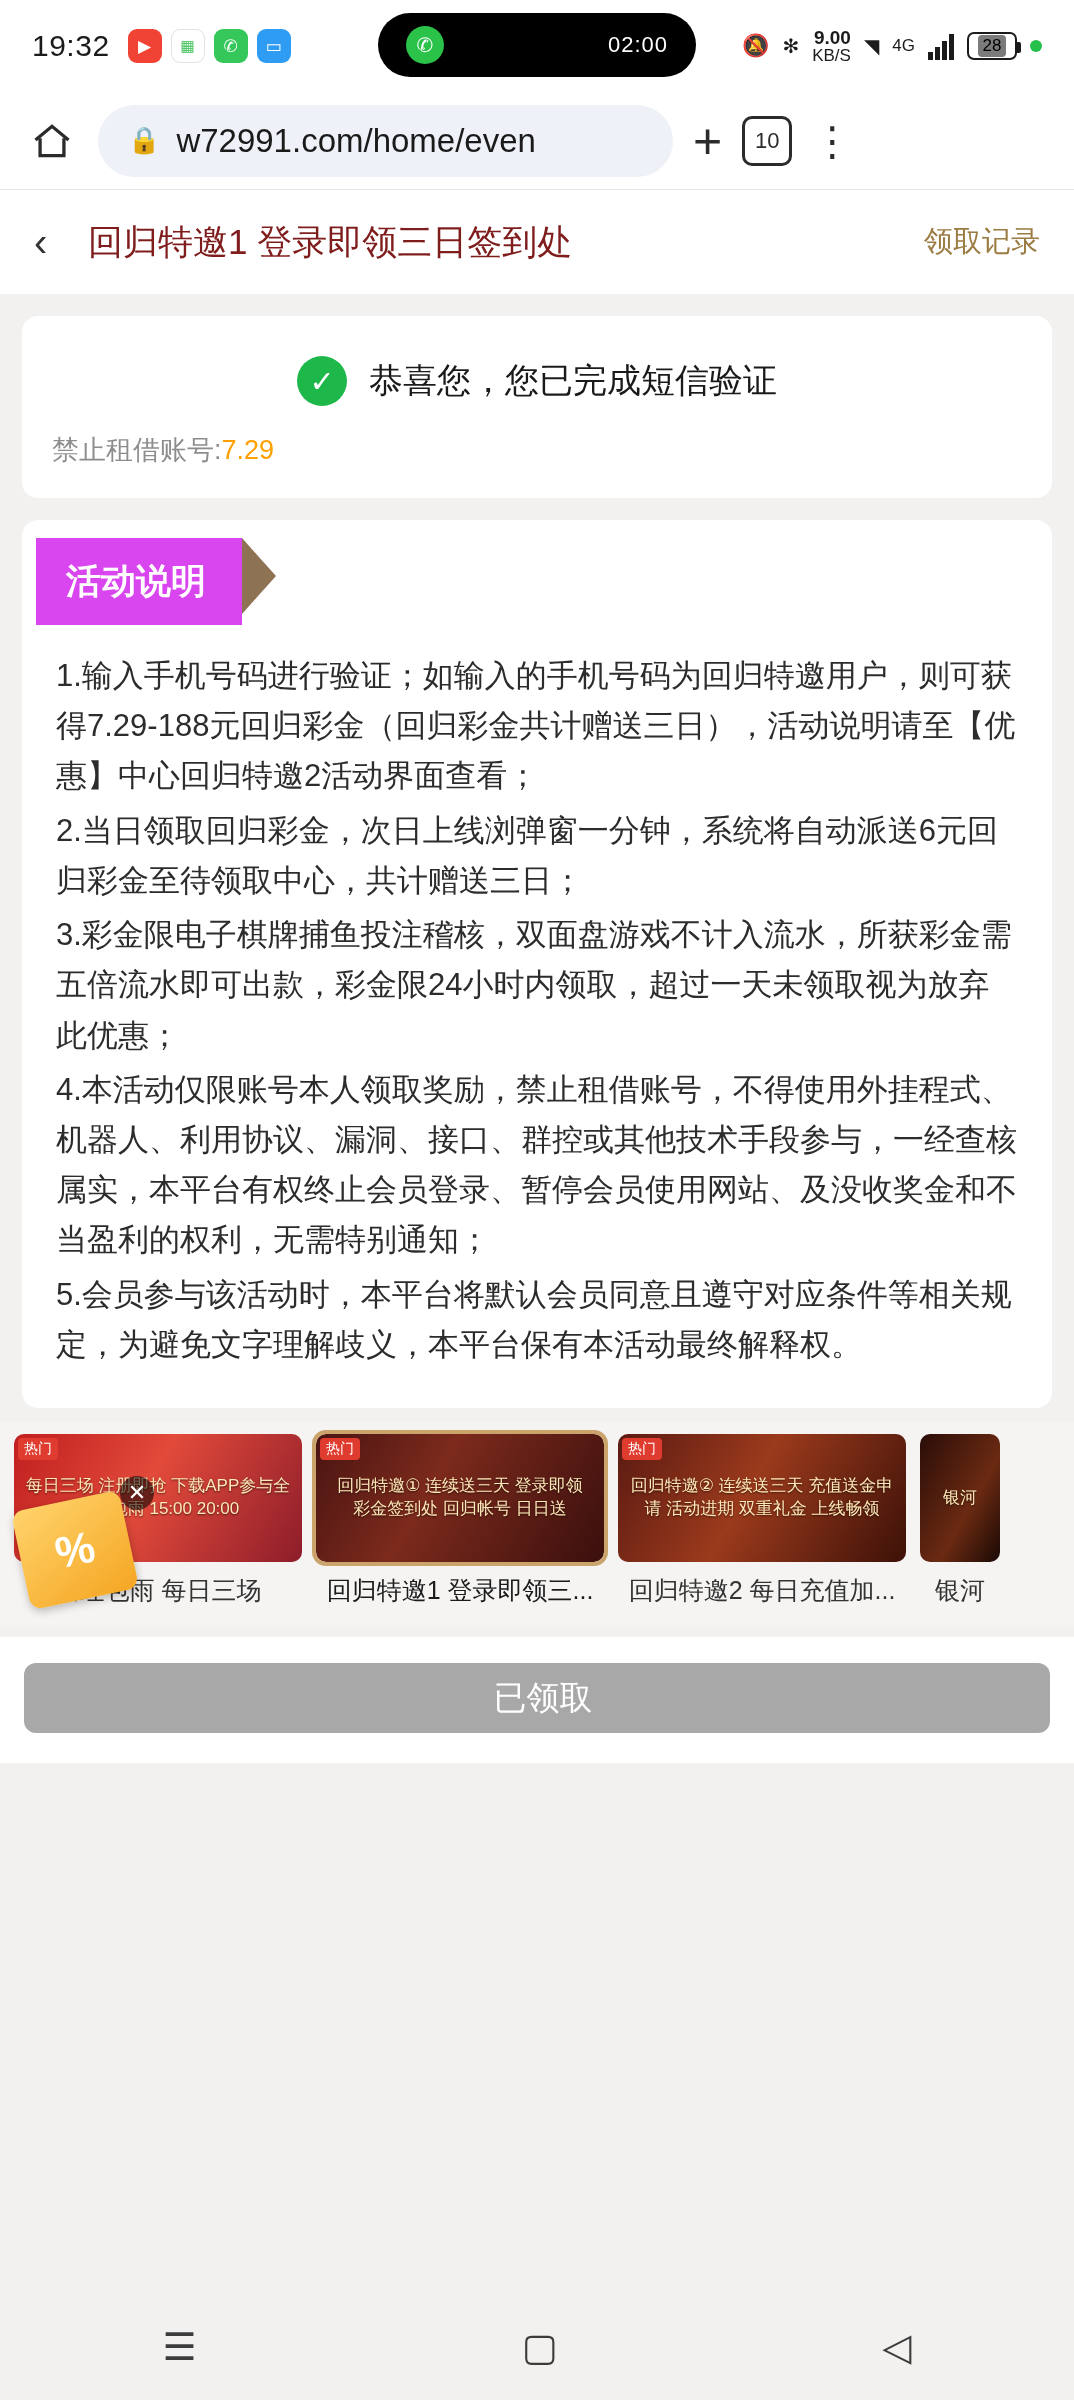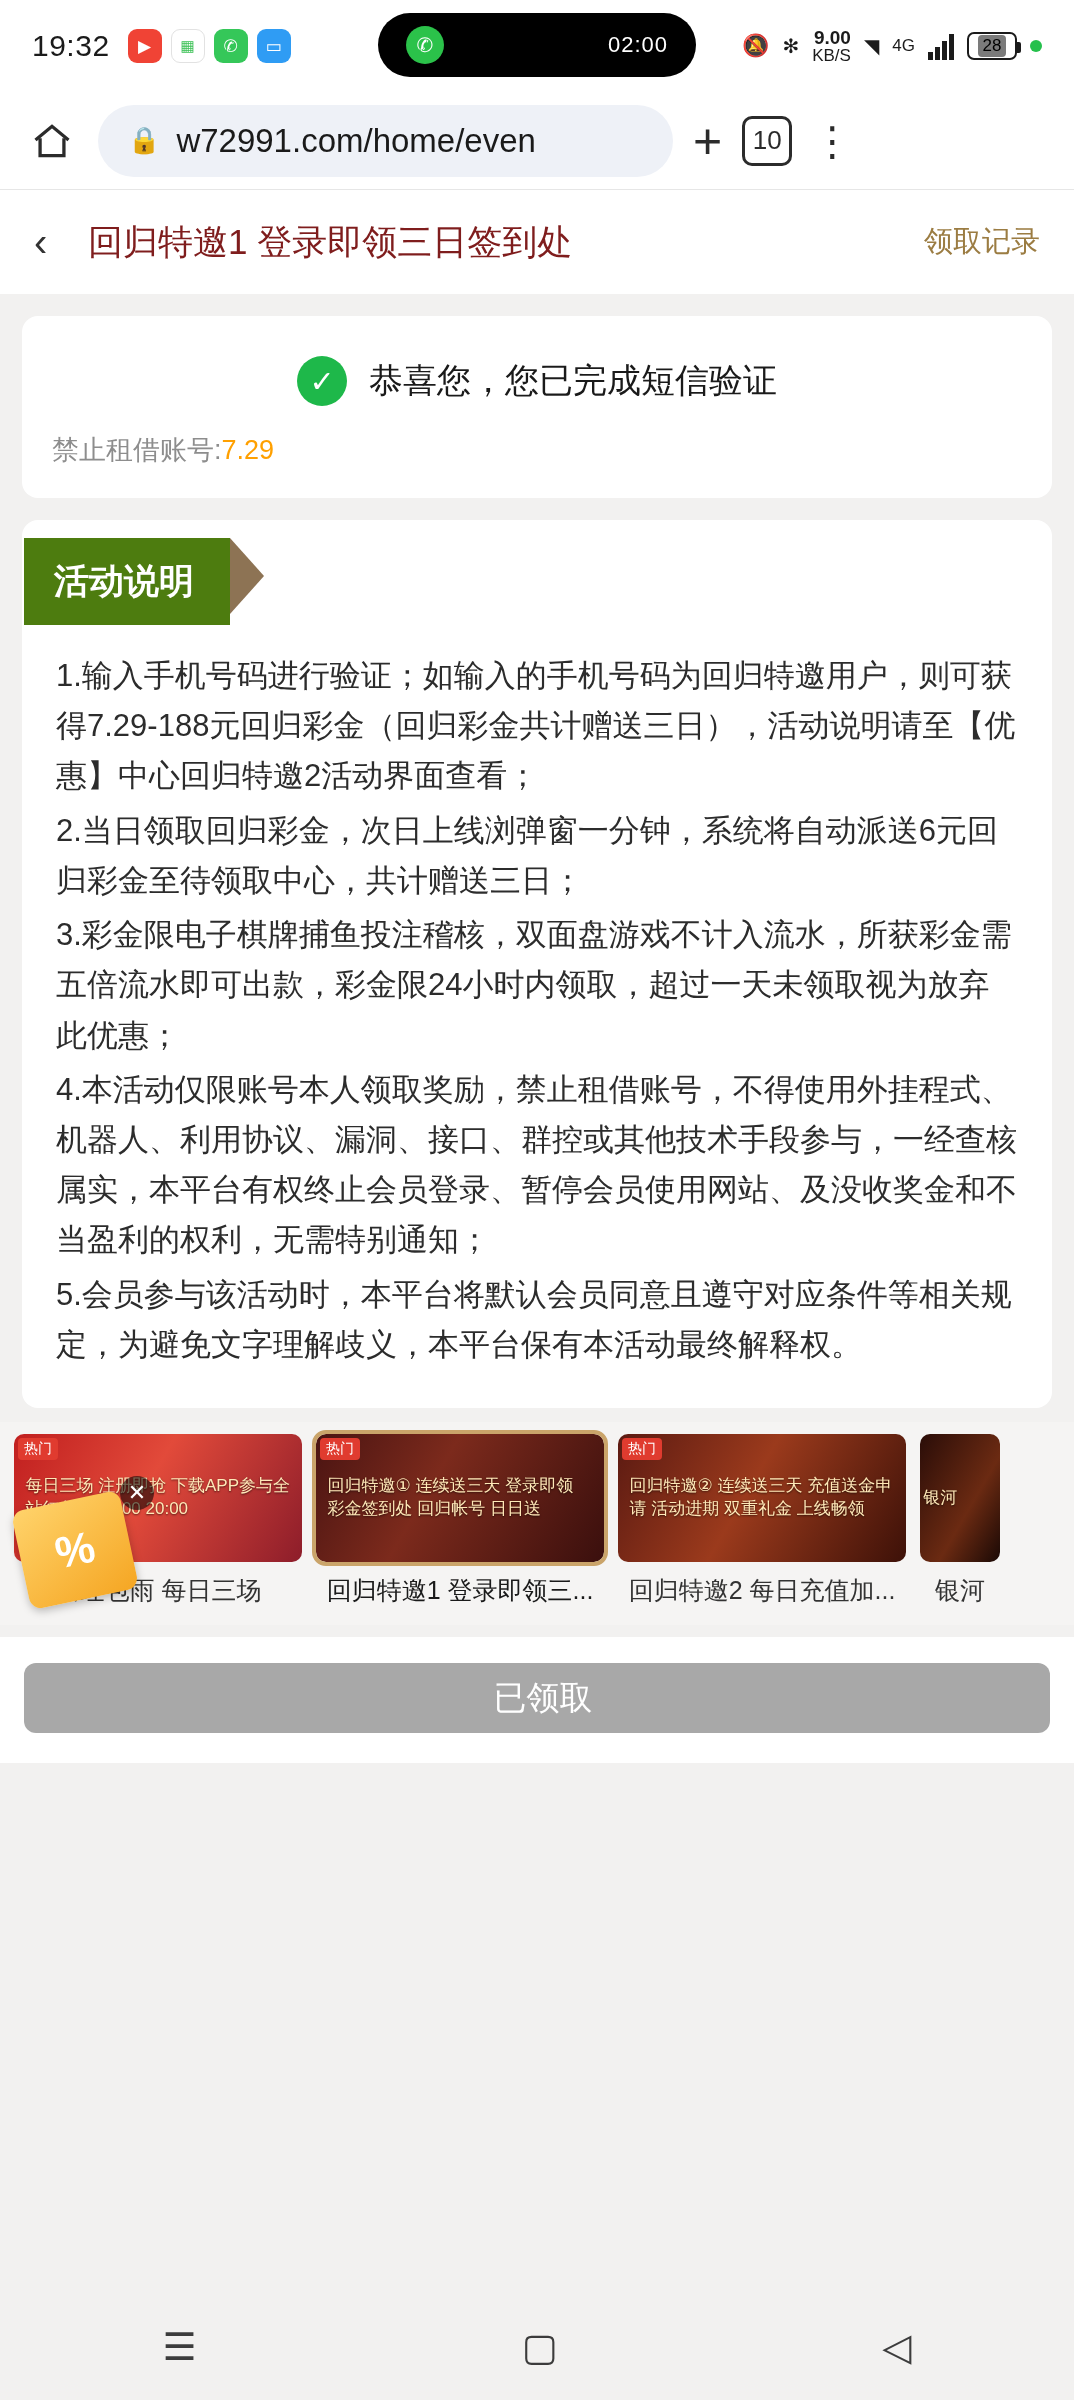--- a/index.html
+++ b/index.html
@@ -121,21 +121,21 @@
   .urlbox .url {
     font-size: 33px; color: #1a1a1a;
     white-space: nowrap; overflow: hidden;
   }
   .plus-ic { font-size: 50px; color: #2b2b2b; line-height: 1; font-weight: 300;}
   .tabs-ic {
     width: 50px; height: 50px;
     border: 3px solid #2b2b2b;
     border-radius: 10px;
     display: flex; align-items: center; justify-content: center;
-    font-size: 26px; color: #2b2b2b;
+    font-size: 22px; color: #2b2b2b;
   }
   .dots-ic { font-size: 40px; color: #2b2b2b; letter-spacing: 0; line-height: 0.6; }
 
   
   .pagehead {
     height: 104px;
     background: #fff;
     display: flex;
     align-items: center;
     padding: 0 34px;
@@ -180,26 +180,26 @@
     margin-top: 26px;
     font-size: 27px;
     color: #8d8d8d;
   }
   .bonus-row .amt { color: #ffa000; }
 
   .info-card { padding: 0 0 34px; position: relative; margin-top: 22px; }
   .ribbon {
     position: relative;
     display: inline-block;
-    background: #4d7c0f;
+    background: #d946ef;
     color: #fff;
     font-size: 35px;
     font-weight: 700;
     padding: 20px 36px 20px 30px;
-    margin-left: 2px;
+    margin-left: 14px;
     margin-top: 18px;
   }
   .ribbon::after {
     content: "";
     position: absolute;
     right: -34px; top: 0;
     border-top: 38px solid transparent;
     border-bottom: 38px solid transparent;
     border-left: 34px solid #8d7354;
   }
@@ -226,20 +226,21 @@
   .thumb {
     height: 128px;
     border-radius: 10px;
     position: relative;
     overflow: hidden;
     display: flex;
     align-items: center;
     justify-content: center;
     color: #ffe9b8;
     font-size: 16px;
+    text-align: center;
   }
   .thumb.sel { outline: 4px solid #caa46a; }
   .t1 { background: linear-gradient(120deg,#c01f1f 0%,#e24a3a 45%,#8d1d2a 100%); }
   .t2 { background: linear-gradient(120deg,#4a1412 0%,#7c2a1c 40%,#3a0f0d 100%); }
   .t3 { background: linear-gradient(120deg,#5b1a12 0%,#9b3a1c 45%,#3d1108 100%); }
   .t4 { background: linear-gradient(120deg,#2a0d08 0%,#6b2a12 60%,#1a0905 100%); }
   .hot-tag {
     position: absolute; left: 4px; top: 4px;
     background: #e03b2f; color: #fff;
     font-size: 14px; padding: 2px 6px; border-radius: 4px;

